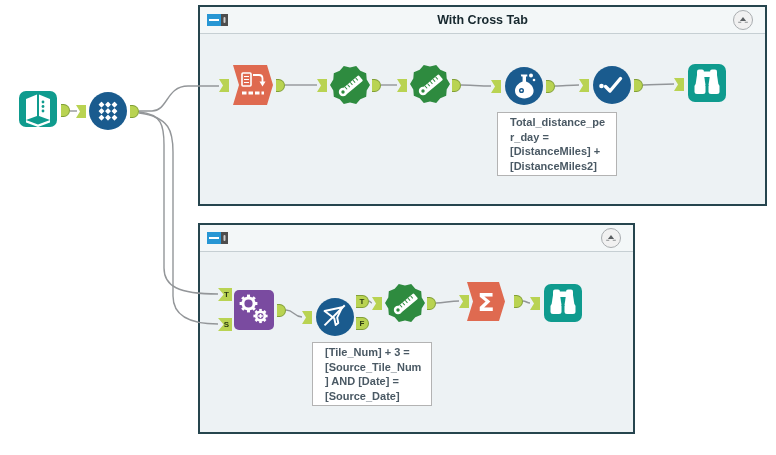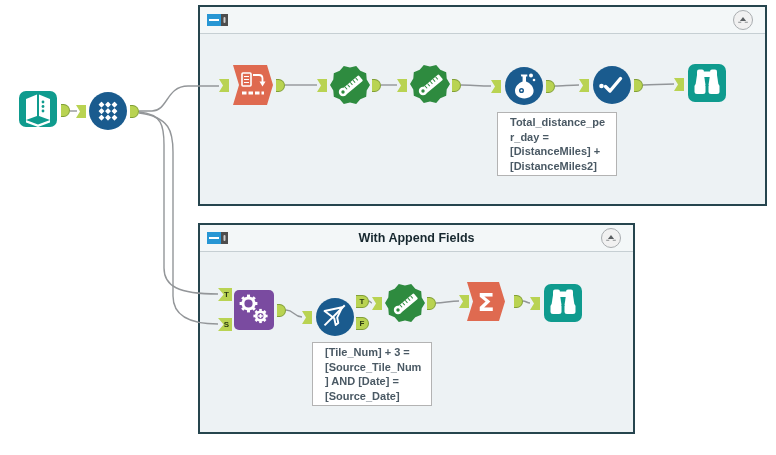--- a/index.html
+++ b/index.html
@@ -41,38 +41,38 @@
 <body>
 
 <div class="container" style="left:198px;top:5px;width:565px;height:197px;">
   <div class="container-header">
     <svg class="header-icon" width="21" height="12" viewBox="0 0 21 12">
       <rect x="0" y="0" width="14" height="12" style="fill:var(--header-icon-blue)"></rect>
       <rect x="2" y="5" width="10" height="2" fill="#ffffff"></rect>
       <rect x="14" y="0" width="7" height="12" style="fill:var(--header-icon-dark)"></rect>
       <rect x="16.5" y="3" width="2" height="6" fill="#cccccc" rx="1"></rect>
     </svg>
+    <div class="container-title">With Cross Tab</div>
     <div class="collapse-btn">
       <svg width="14" height="14" viewBox="0 0 16 16">
         <polygon points="8,4.5 11.5,9 4.5,9" style="fill:var(--collapse-glyph)"></polygon>
         <path d="M2.5,10.5 H6 M10,10.5 H13.5" stroke="#8a8e91" stroke-width="1.2" fill="none"></path>
       </svg>
     </div>
   </div>
 </div>
 
 <div class="container" style="left:198px;top:223px;width:433px;height:207px;">
   <div class="container-header">
     <svg class="header-icon" width="21" height="12" viewBox="0 0 21 12">
       <rect x="0" y="0" width="14" height="12" style="fill:var(--header-icon-blue)"></rect>
       <rect x="2" y="5" width="10" height="2" fill="#ffffff"></rect>
       <rect x="14" y="0" width="7" height="12" style="fill:var(--header-icon-dark)"></rect>
       <rect x="16.5" y="3" width="2" height="6" fill="#cccccc" rx="1"></rect>
     </svg>
-    <div class="container-title">With Append Fields</div>
     <div class="collapse-btn">
       <svg width="14" height="14" viewBox="0 0 16 16">
         <polygon points="8,4.5 11.5,9 4.5,9" style="fill:var(--collapse-glyph)"></polygon>
         <path d="M2.5,10.5 H6 M10,10.5 H13.5" stroke="#8a8e91" stroke-width="1.2" fill="none"></path>
       </svg>
     </div>
   </div>
 </div>
 
 <svg id="wires" width="776" height="455" viewBox="0 0 776 455">

